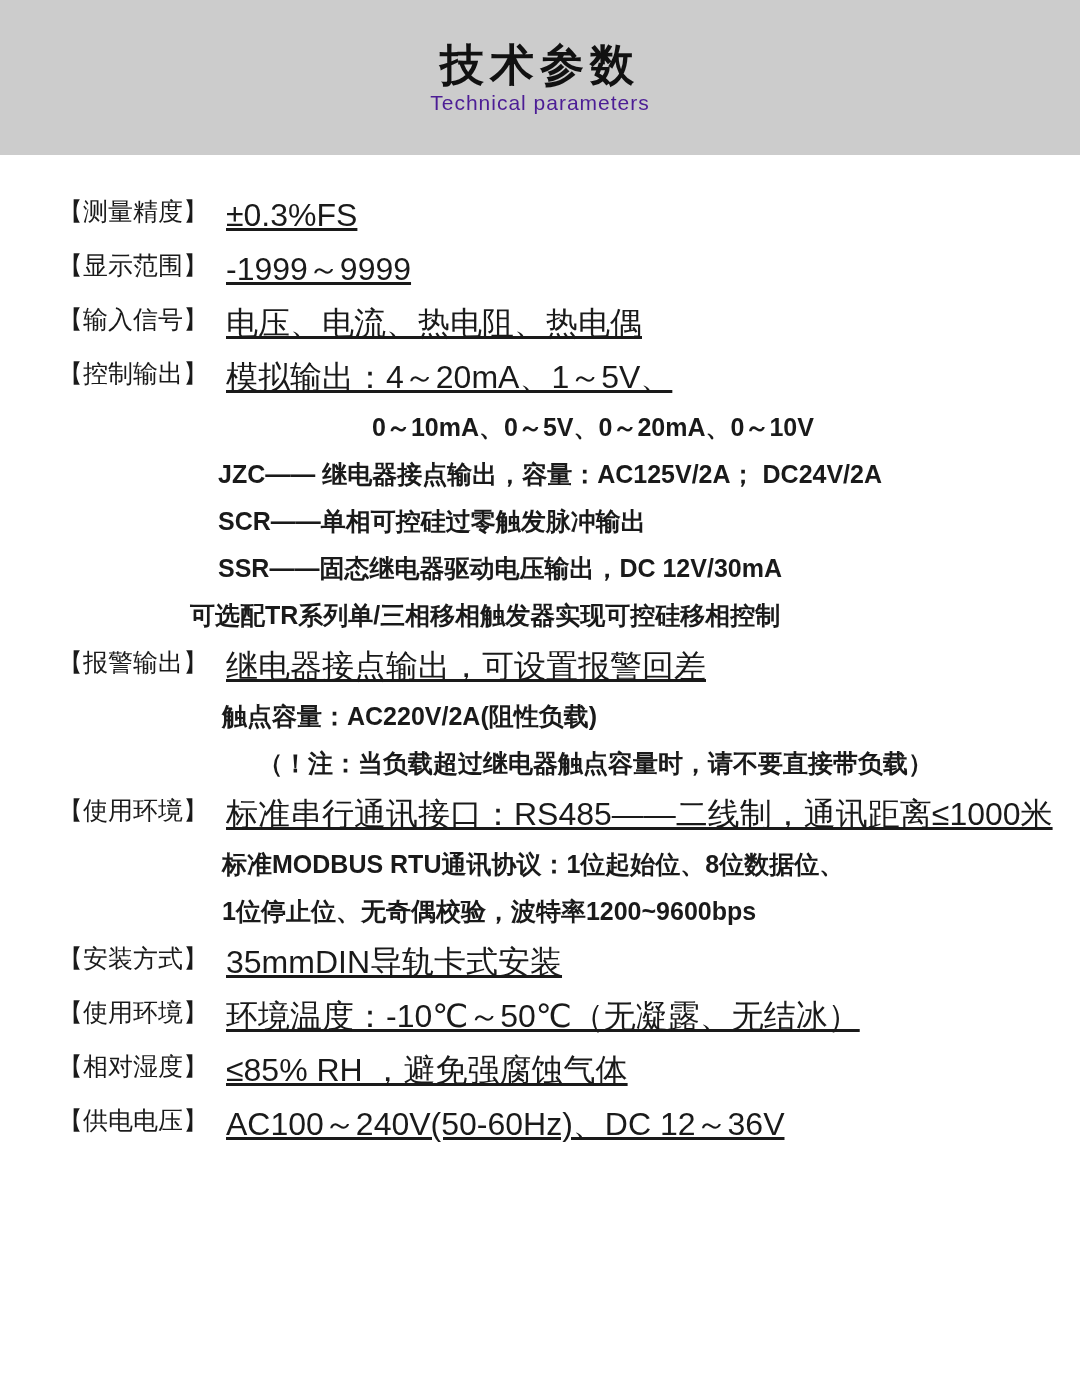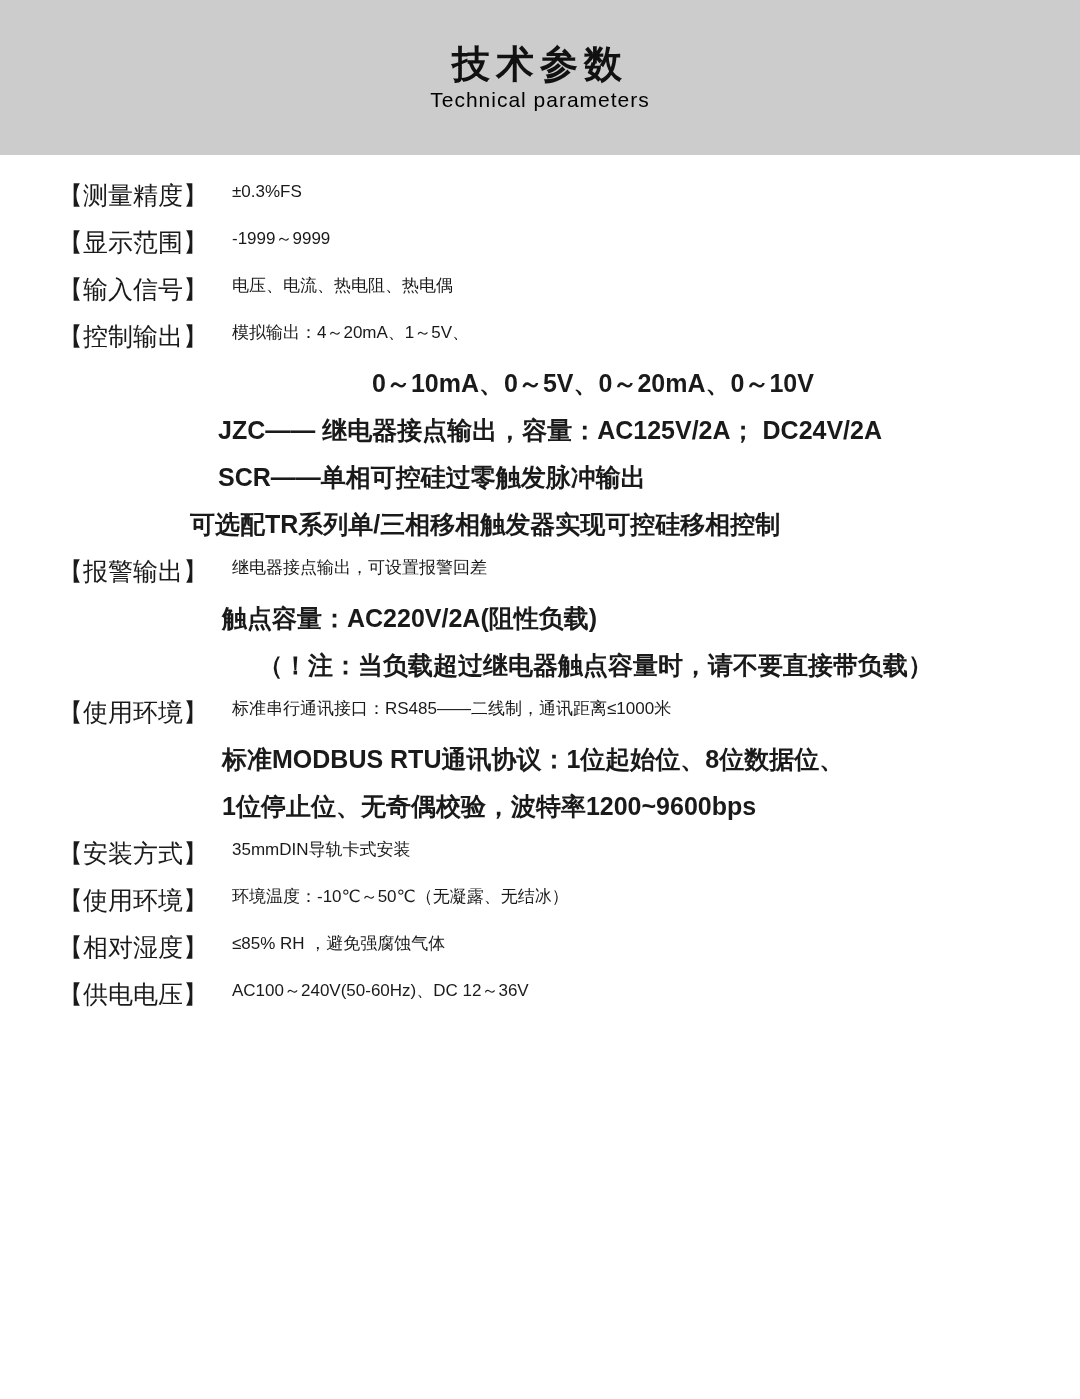--- a/index.html
+++ b/index.html
@@ -20,58 +20,59 @@
     width: 100%;
     height: 155px;
     background: #cccccc;
     display: flex;
     flex-direction: column;
     align-items: center;
     justify-content: center;
     box-sizing: border-box;
   }
   .banner-title {
-    font-size: 38px;
+    font-size: 44px;
     font-weight: bold;
     letter-spacing: 6px;
     color: #111111;
     line-height: 1.1;
     margin-bottom: 2px;
     text-align: center;
   }
   .banner-subtitle {
     font-size: 21px;
     font-weight: normal;
     letter-spacing: 1px;
-    color: #000000;
+    color: #4c1d95;
     line-height: 1.1;
   }
 
   
   .spec-list {
-    padding: 28px 0 0 0;
+    padding: 44px 0 0 0;
     box-sizing: border-box;
   }
   .spec-row {
     display: flex;
     align-items: flex-start;
     font-size: 25px;
     line-height: 1.0;
     padding: 0 0 0 58px;
     margin-bottom: 22px;
     white-space: nowrap;
   }
   .spec-label {
     font-weight: normal;
     font-size: 25px;
     letter-spacing: 0px;
   }
   .spec-value {
-    font-size: 17px;
-    margin-left: 24px;
+    font-size: 32px;
+    margin-left: 18px;
+    text-decoration: underline;
   }
   
   .cont {
     display: block;
     font-size: 25px;
     line-height: 1.0;
     margin-bottom: 22px;
     white-space: nowrap;
     font-weight: bold;
   }
@@ -108,20 +109,21 @@
   </div>
 
   <div class="spec-row">
     <span class="spec-label">【控制输出】</span>
     <span class="spec-value">模拟输出：4～20mA、1～5V、</span>
   </div>
 
   <div class="cont indent-2">0～10mA、0～5V、0～20mA、0～10V</div>
   <div class="cont indent-3">JZC—— 继电器接点输出，容量：AC125V/2A；  DC24V/2A</div>
   <div class="cont indent-3">SCR——单相可控硅过零触发脉冲输出</div>
+  <div class="cont indent-3">SSR——固态继电器驱动电压输出，DC 12V/30mA</div>
   <div class="cont indent-4">可选配TR系列单/三相移相触发器实现可控硅移相控制</div>
 
   <div class="spec-row">
     <span class="spec-label">【报警输出】</span>
     <span class="spec-value">继电器接点输出，可设置报警回差</span>
   </div>
   <div class="cont indent-5">触点容量：AC220V/2A(阻性负载)</div>
   <div class="cont indent-6">（！注：当负载超过继电器触点容量时，请不要直接带负载）</div>
 
 

